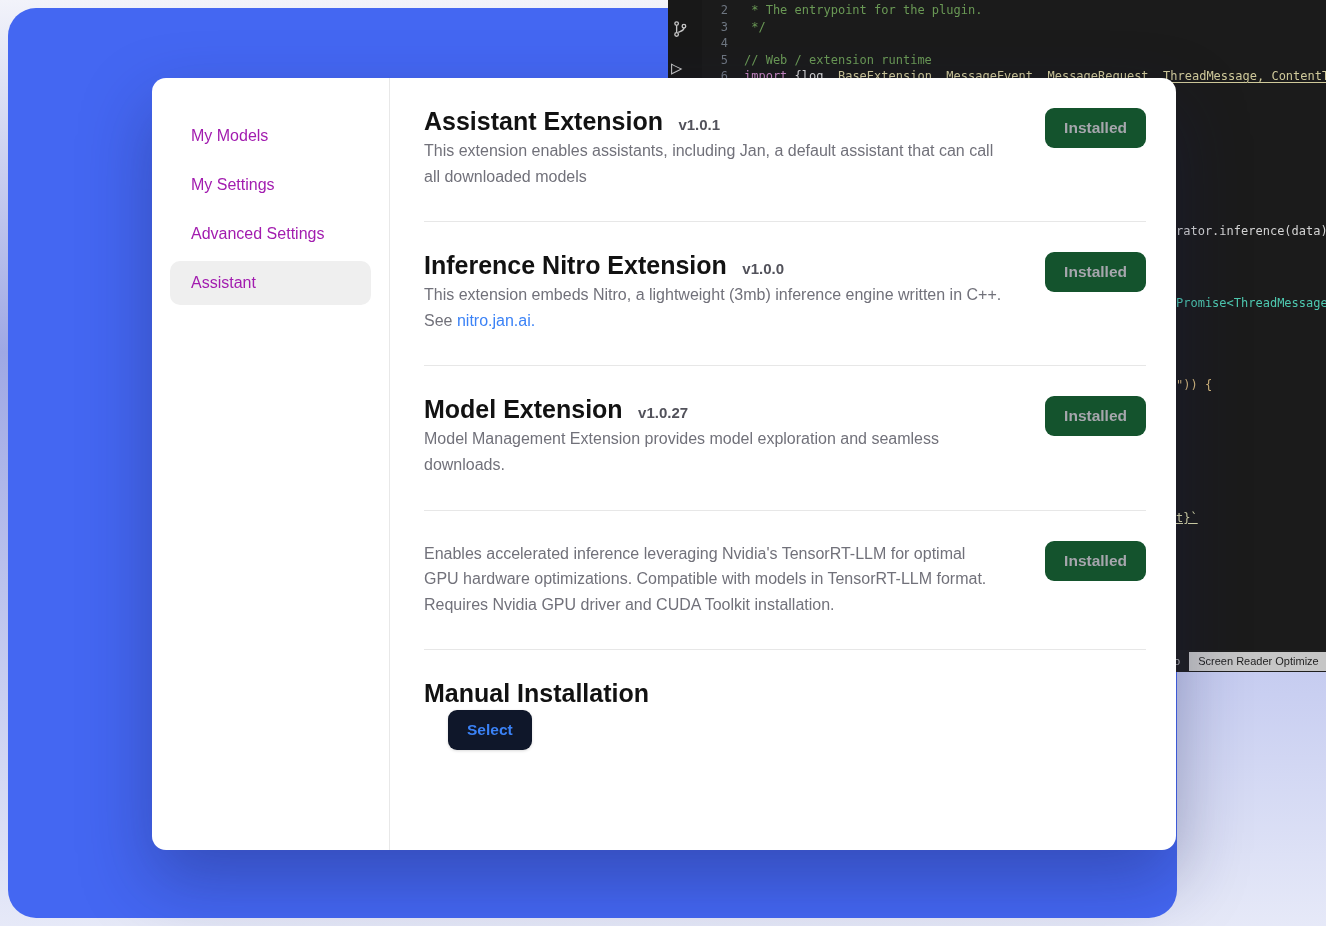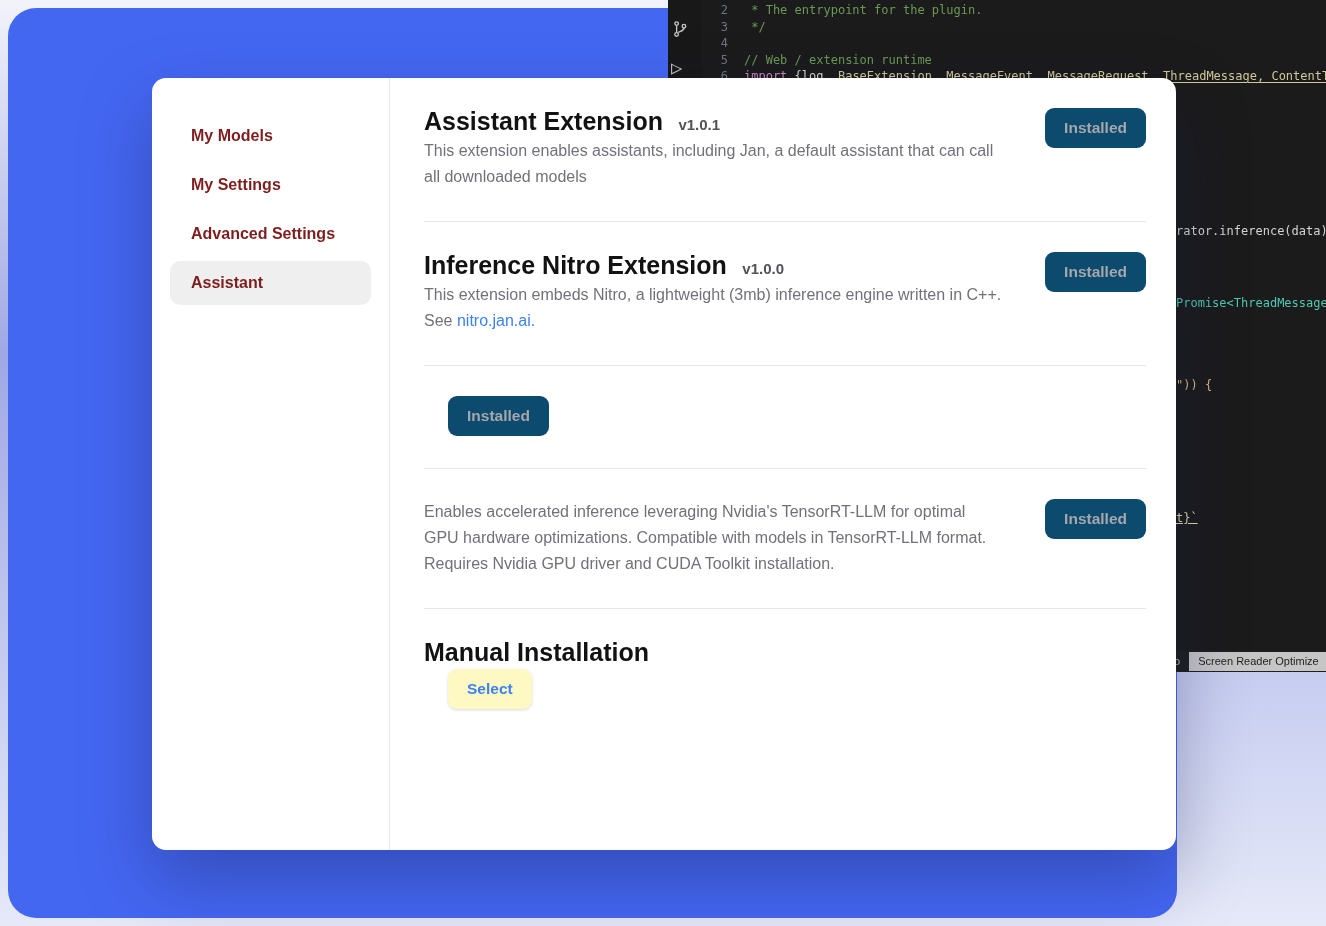--- a/index.html
+++ b/index.html
@@ -70,21 +70,21 @@
     overflow: hidden;
   }
   .sidebar {
     width: 238px; flex: none;
     border-right: 1px solid #e8e8e8;
     padding: 36px 18px 0;
   }
   .side-item {
     padding: 11px 21px;
     border-radius: 10px;
-    font-size: 16px; font-weight: 700; color: #7f1d1d;
+    font-size: 16px; font-weight: 400; color: #a21caf;
     line-height: 22px;
     margin-bottom: 5px;
     cursor: pointer;
   }
   .side-item.active { background: #efefef; }
 
   .content { flex: 1; padding: 0 30px 0 34px; }
   .entry {
     padding: 30px 0 32px;
     border-bottom: 1px solid #e7e7e7;
@@ -100,22 +100,22 @@
   .btn {
     flex: none;
     border: none;
     margin-left: 24px;
     padding: 11px 19px;
     border-radius: 9px;
     font-family: "Liberation Sans", sans-serif;
     font-size: 15.5px; font-weight: 600;
     cursor: pointer;
   }
-  .btn-installed { background: #0c4a6e; color: #a6a6ad; }
-  .btn-select { background: #fef9c3; color: #3b82f6; box-shadow: 0 1px 3px rgba(0,0,0,0.15); }
+  .btn-installed { background: #14532d; color: #a6a6ad; }
+  .btn-select { background: #0f172a; color: #3b82f6; box-shadow: 0 1px 3px rgba(0,0,0,0.15); }
 </style>
 </head>
 <body>
 
 <div class="blue-panel"></div>
 
 <div class="editor">
   <div class="activity-bar">
     <span class="activity-icon" style="top:20px">
       <svg width="18" height="18" viewBox="0 0 16 16" fill="none" stroke="#c5c5c5" stroke-width="1.2">
@@ -186,20 +186,27 @@
         <div class="entry-title-row">
           <span class="entry-title">Inference Nitro Extension</span>
           <span class="entry-version">v1.0.0</span>
         </div>
         <div class="entry-desc"><span>This extension embeds Nitro, a lightweight (3mb) inference engine written in C++. See </span><span class="link">nitro.jan.ai.</span><span></span></div>
       </div>
       <button class="btn btn-installed">Installed</button>
     </div>
 
     <div class="entry">
+      <div class="entry-main">
+        <div class="entry-title-row">
+          <span class="entry-title">Model Extension</span>
+          <span class="entry-version">v1.0.27</span>
+        </div>
+        <div class="entry-desc">Model Management Extension provides model exploration and seamless downloads.</div>
+      </div>
       <button class="btn btn-installed">Installed</button>
     </div>
 
     <div class="entry">
       <div class="entry-main">
         <div class="entry-desc">Enables accelerated inference leveraging Nvidia's TensorRT-LLM for optimal GPU hardware optimizations. Compatible with models in TensorRT-LLM format. Requires Nvidia GPU driver and CUDA Toolkit installation.</div>
       </div>
       <button class="btn btn-installed">Installed</button>
     </div>
 

